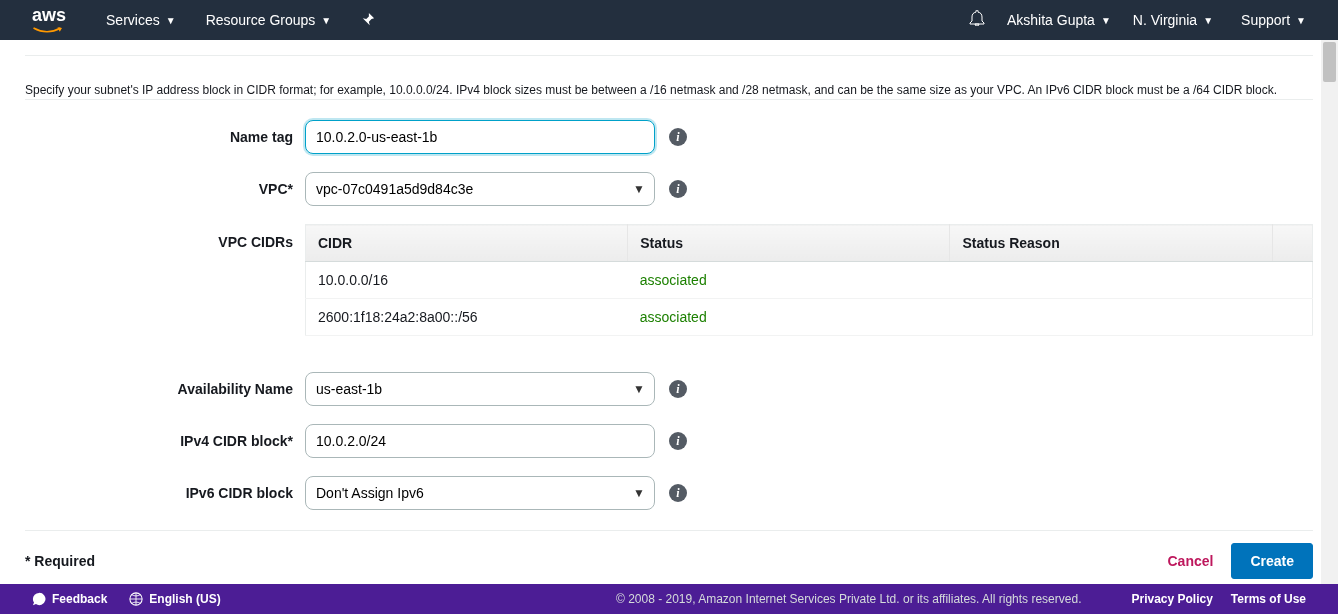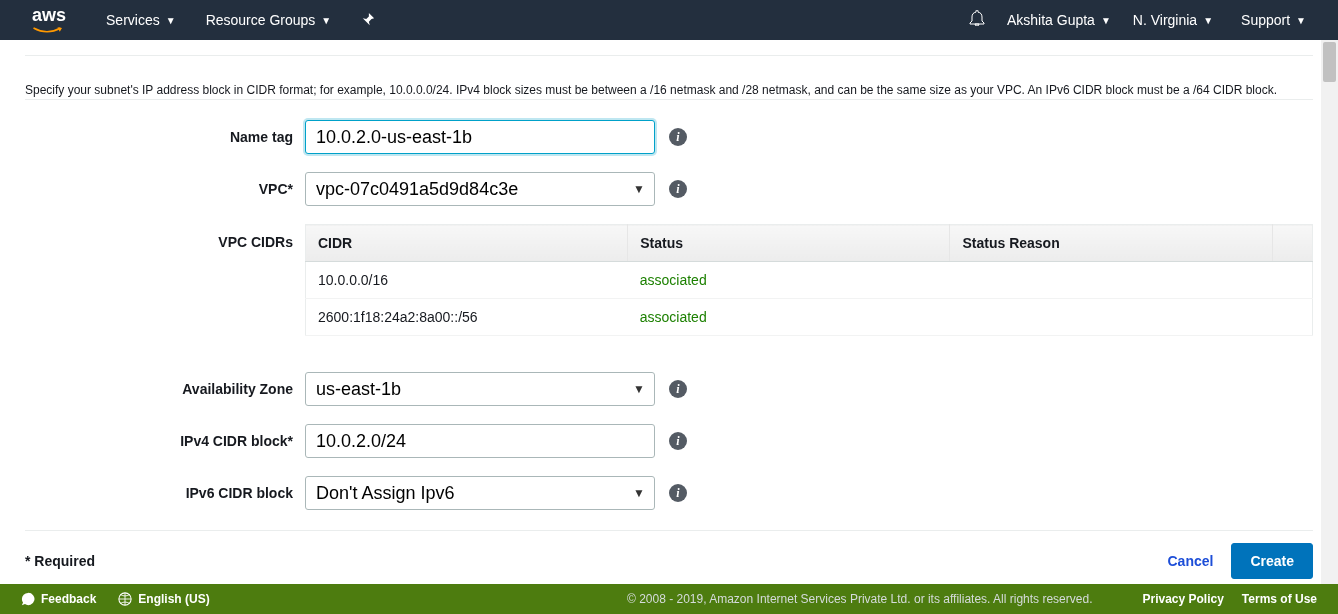--- a/index.html
+++ b/index.html
@@ -15,46 +15,46 @@
 .pin-icon { font-size: 14px; margin-right: auto; cursor: pointer; }
 .header-right { margin-left: auto; display: flex; align-items: center; gap: 22px; }
 .bell-icon { font-size: 16px; cursor: pointer; }
 
 
 .main { padding: 0 25px 0 25px; height: calc(100% - 40px - 30px); overflow-y: auto; position: relative; }
 .desc { font-size: 12px; color: #16191f; margin: 25px 0 20px 0; line-height: 1.5; border-bottom: 1px solid #eaeded; padding-bottom: 0; }
 hr.top-line { border: none; border-top: 1px solid #eaeded; margin-top: 15px; }
 .form-row { display: flex; align-items: center; margin-bottom: 18px; }
 .form-label { width: 280px; text-align: right; padding-right: 12px; font-weight: bold; font-size: 14px; color: #16191f; }
-.form-control { width: 350px; height: 34px; border: 1px solid #aab7b8; border-radius: 3px; padding: 0 10px; font-size: 18px; background: #fff; }
+.form-control { width: 350px; height: 34px; border: 1px solid #aab7b8; border-radius: 8px; padding: 0 10px; font-size: 14px; background: #fff; }
 .form-control.focused { border: 1px solid #00a1c9; box-shadow: 0 0 0 2px rgba(0,161,201,0.25); outline: none; }
 .select-wrap { position: relative; width: 350px; }
 .select-wrap .form-control { width: 100%; padding-right: 30px; text-align: left; background: #fff; cursor: pointer; }
 .select-wrap .chevron { position: absolute; right: 10px; top: 50%; transform: translateY(-50%); pointer-events: none; font-size: 12px; color: #333; }
 .info-icon { width: 18px; height: 18px; border-radius: 50%; background: #545b64; color: #fff; display: inline-flex; align-items: center; justify-content: center; font-size: 12px; font-weight: bold; margin-left: 14px; cursor: pointer; font-style: italic; font-family: Georgia, serif; }
 
 
 .table-row { display: flex; align-items: flex-start; }
 .table-wrap { flex: 1; margin-left: 0; }
 .cidr-table { width: 100%; border-collapse: collapse; border: 1px solid #eaeded; padding-left: 20px; }
 .cidr-table th { background: linear-gradient(#f7f7f7,#ececec); text-align: left; padding: 10px 12px; font-weight: bold; font-size: 14px; border-bottom: 1px solid #d5dbdb; border-right: 1px solid #e6e6e6; }
 .cidr-table td { padding: 10px 12px; font-size: 14px; border-bottom: 1px solid #f2f3f3; }
 .cidr-table td.status { color: #1d8102; }
 .cidr-table th:last-child { border-right: none; }
 
 
 hr.bottom-line { border: none; border-top: 1px solid #eaeded; margin-top: 20px; }
 .actions-row { display: flex; align-items: center; padding: 12px 0 15px 0; }
 .required { font-weight: bold; font-size: 14px; }
 .actions-right { margin-left: auto; display: flex; align-items: center; gap: 18px; }
-.btn-cancel { color: #1d4ed8; font-weight: bold; cursor: pointer; background: none; border: none; font-size: 14px; }
+.btn-cancel { color: #be185d; font-weight: bold; cursor: pointer; background: none; border: none; font-size: 14px; }
 .btn-create { background: #0073bb; color: #fff; border: 1px solid #0073bb; border-radius: 3px; padding: 9px 18px; font-size: 14px; font-weight: bold; cursor: pointer; }
 
 
-.footer { position: absolute; bottom: 0; left: 0; right: 0; height: 30px; background: #4d7c0f; color: #fff; display: flex; align-items: center; padding: 0 21px; font-size: 12px; }
+.footer { position: absolute; bottom: 0; left: 0; right: 0; height: 30px; background: #4c1d95; color: #fff; display: flex; align-items: center; padding: 0 32px; font-size: 12px; }
 .footer .f-item { display: flex; align-items: center; gap: 6px; margin-right: 22px; cursor: pointer; font-weight: bold; }
 .footer .copyright { margin-left: auto; color: #d5dbdb; font-weight: normal; margin-right: 32px; }
 .footer .f-link { color: #fff; font-weight: bold; margin-left: 18px; cursor: pointer; }
 
 
 .scroll-indicator { position: absolute; right: 0; top: 40px; bottom: 30px; width: 17px; background: #f1f1f1; }
 .scroll-thumb { position: absolute; right: 2px; width: 13px; top: 2px; height: 40px; background: #c1c1c1; border-radius: 2px; }
 </style>
 </head>
 <body>
@@ -146,21 +146,21 @@
             <td></td>
           </tr>
         </tbody>
       </table>
     </div>
   </div>
 
   <div style="height:18px"></div>
 
   <div class="form-row">
-    <div class="form-label">Availability Zone</div>
+    <div class="form-label">Availability Name</div>
     <div class="select-wrap">
       <button class="form-control"><span>us-east-1b</span></button>
       <span class="chevron">▼</span>
     </div>
     <span class="info-icon">i</span>
   </div>
 
   <div class="form-row">
     <div class="form-label">IPv4 CIDR block*</div>
     <input class="form-control" value="10.0.2.0/24" style="">

